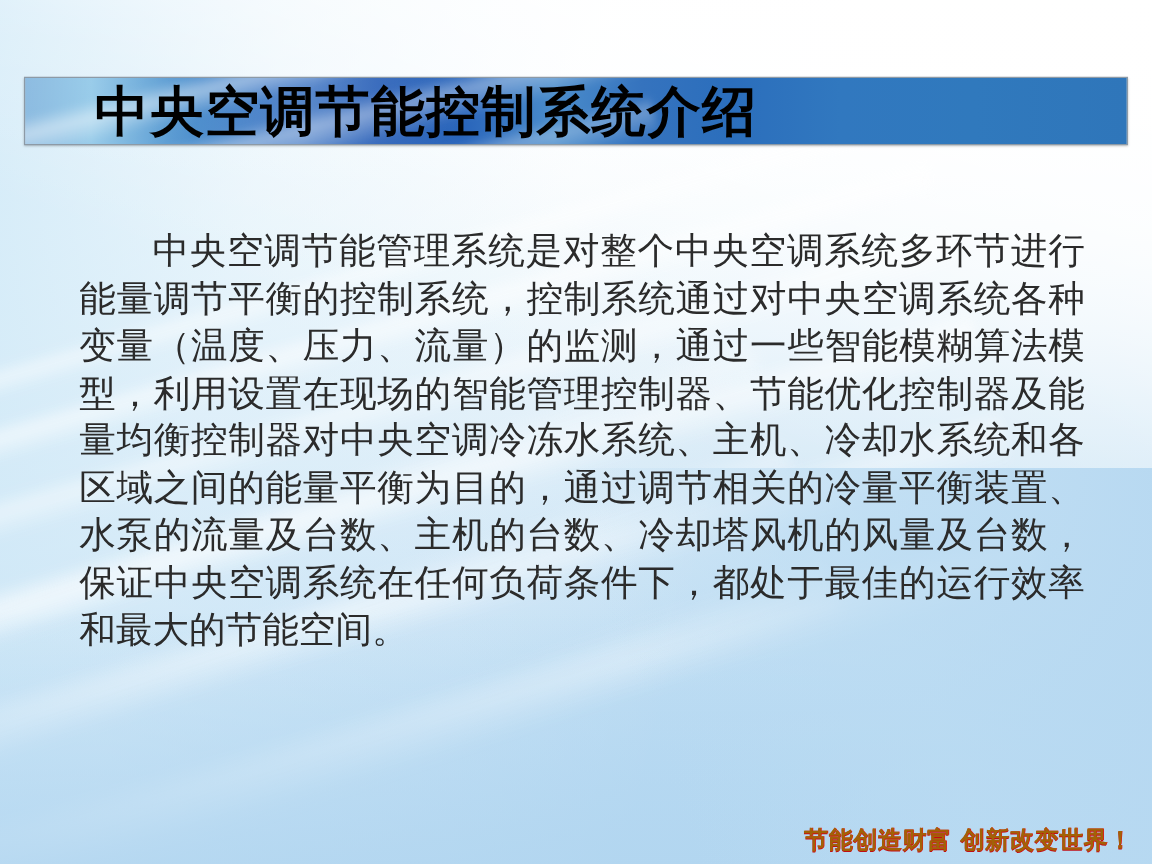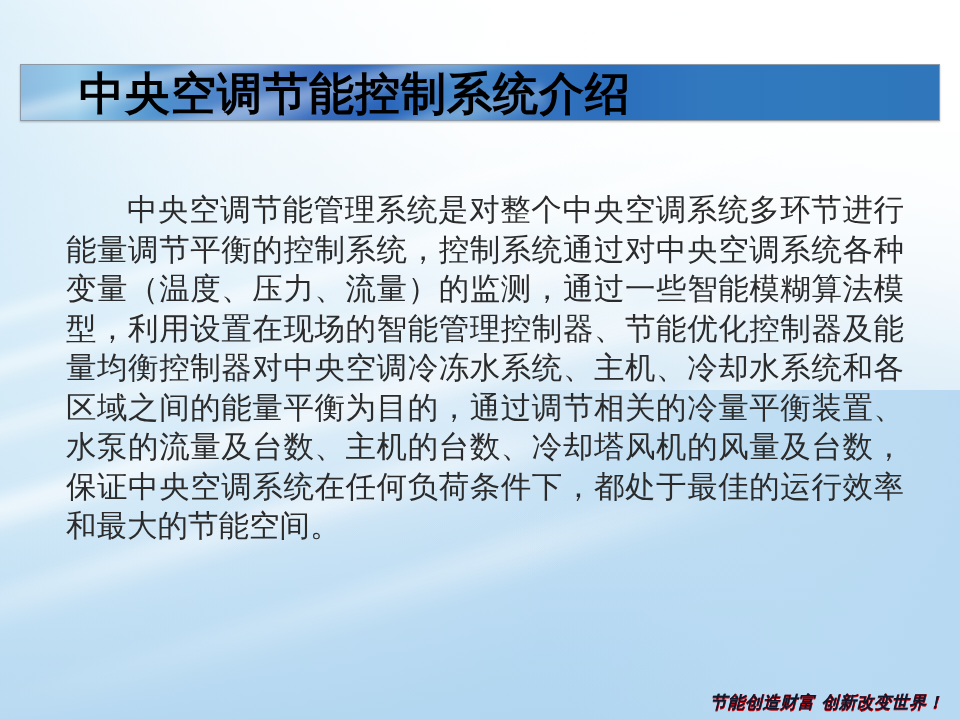--- a/index.html
+++ b/index.html
@@ -217,26 +217,25 @@
   .body-block p {
     margin: 0;
     text-indent: 2em;
   }
 
   
   .footer-slogan {
     position: absolute;
     right: 16px;
     bottom: 6px;
-    color: #0f172a;
+    color: #a16207;
     font-family: "DejaVu Sans", "Liberation Sans", sans-serif;
     font-weight: bold;
-    font-size: 17px;
+    font-size: 20px;
     letter-spacing: 0.5px;
-    font-style: italic;
     white-space: nowrap;
     text-shadow: 0.5px 0 0 #e8111a, 0 0.5px 0 #c00d14;
   }
 </style>
 </head>
 <body>
 
 <div class="slide">
 
   <div class="bg-base"></div>

